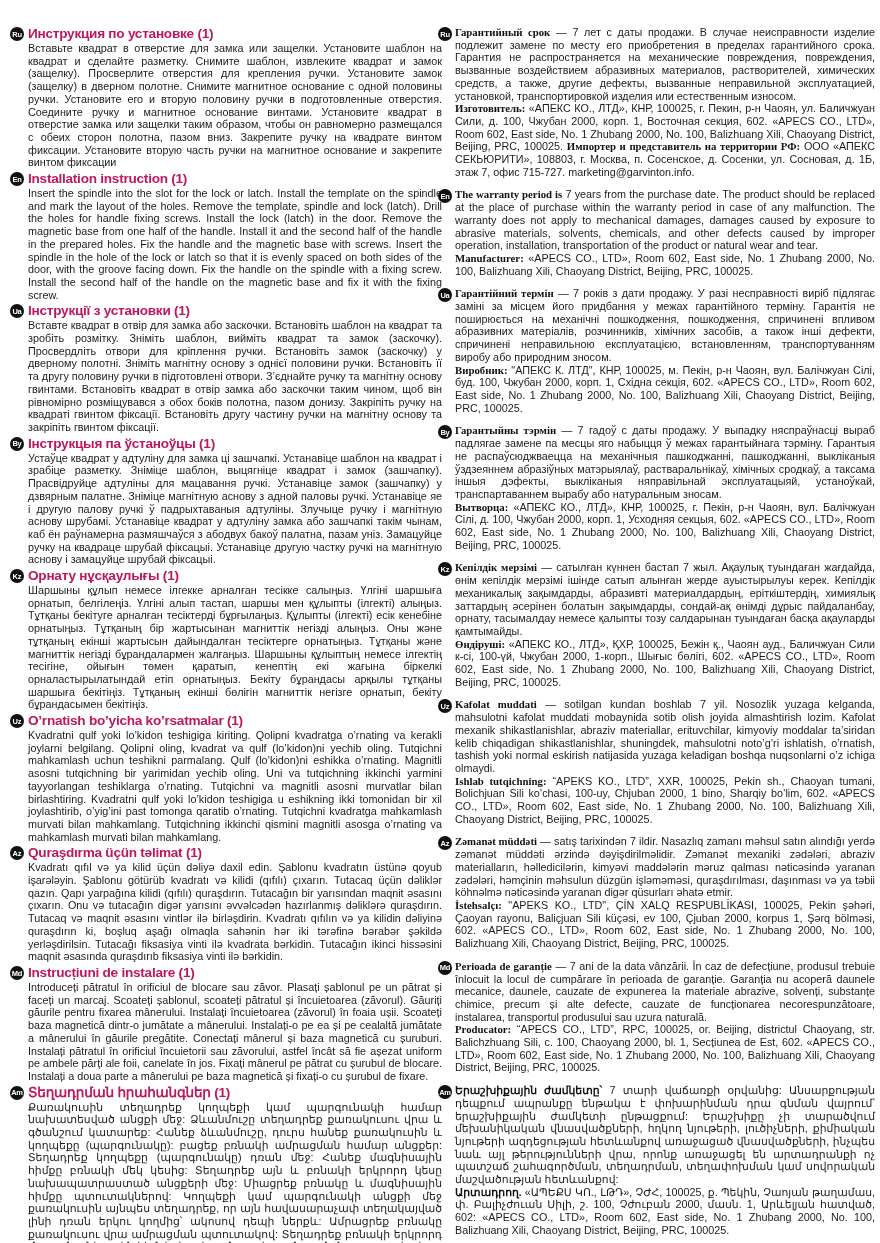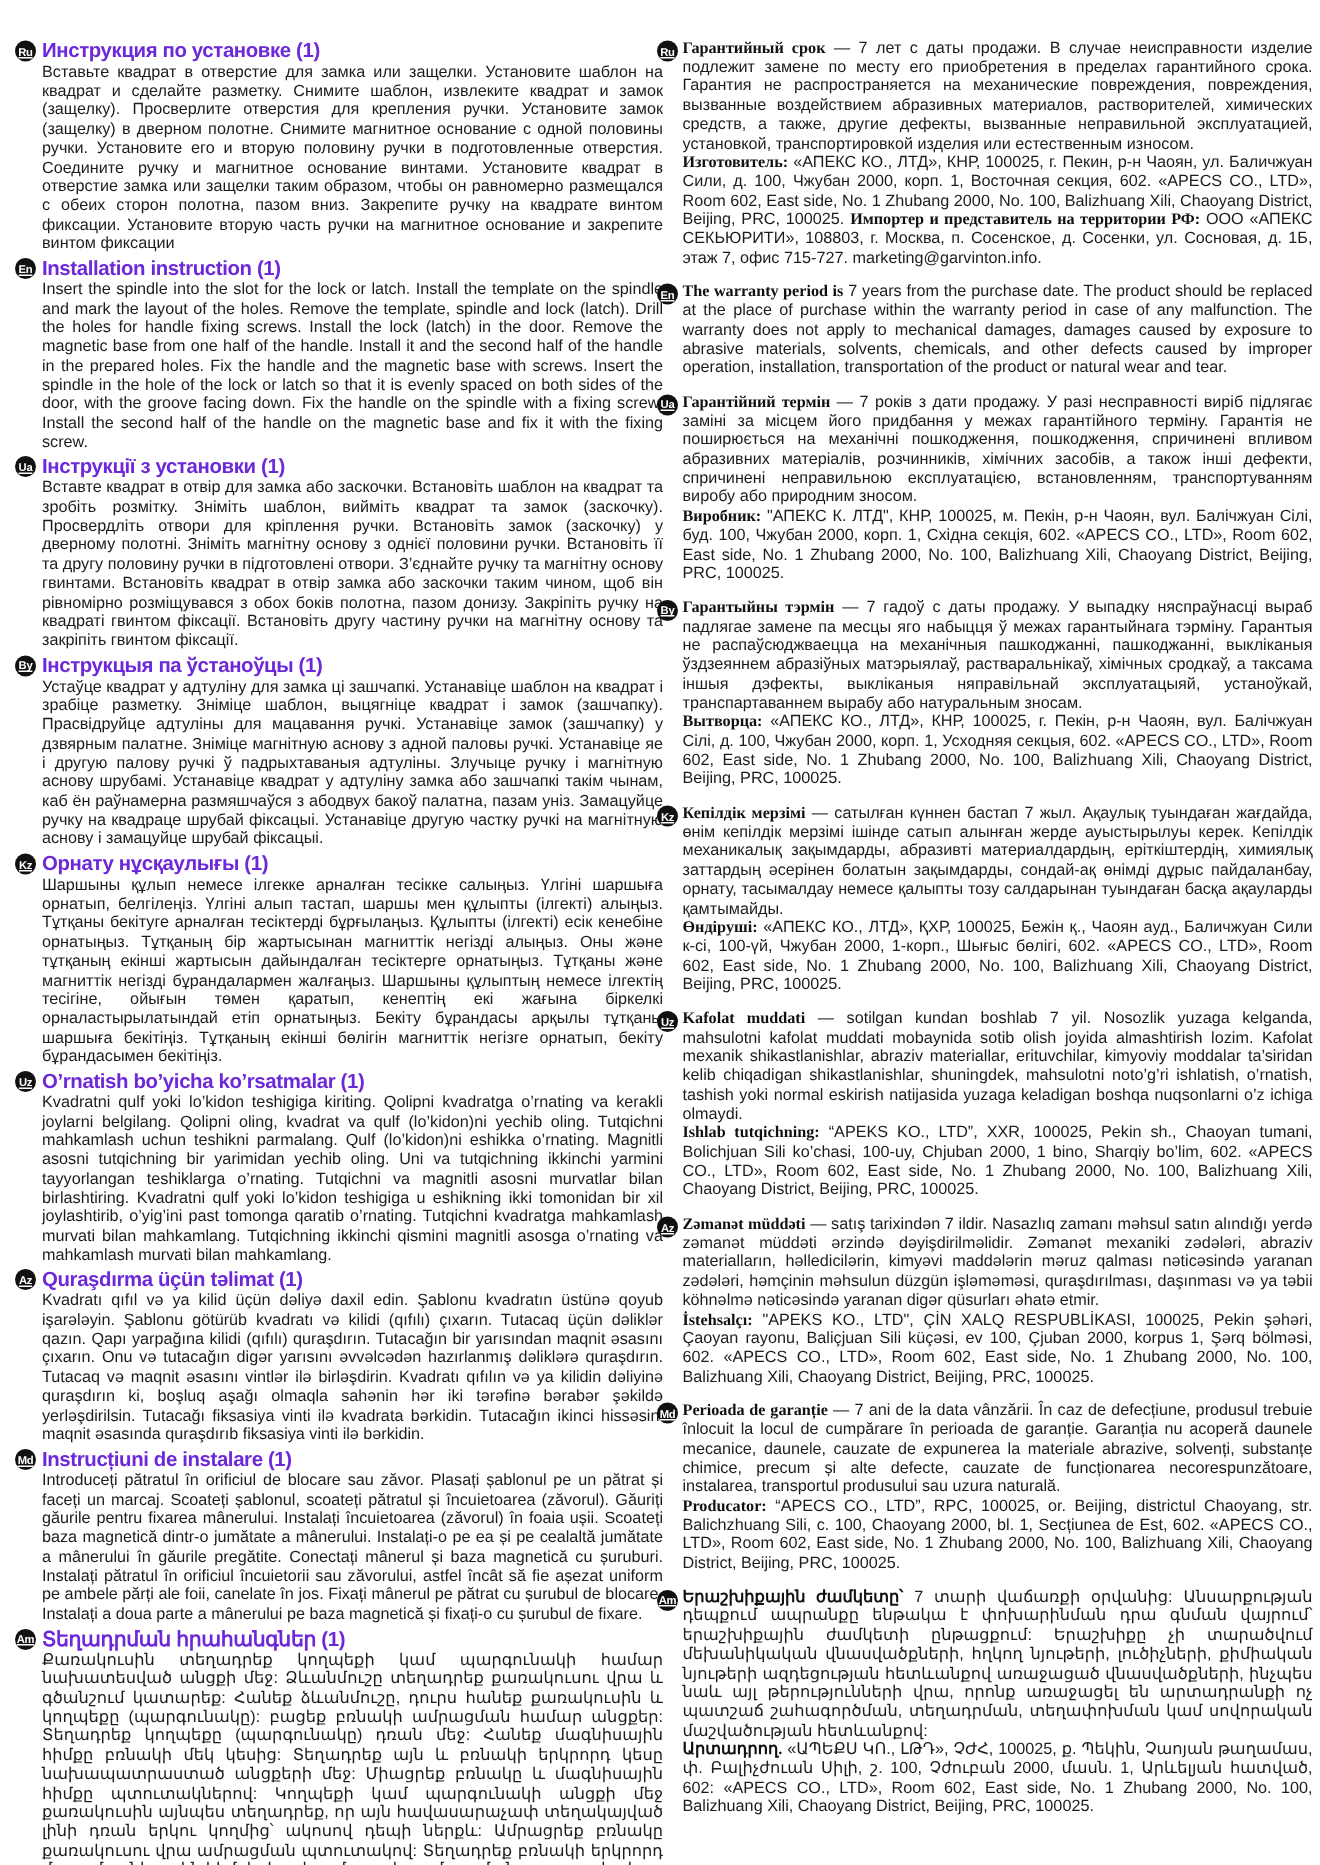--- a/index.html
+++ b/index.html
@@ -6,27 +6,27 @@
   .page{
     width:880px;min-height:1243px;box-sizing:border-box;
     padding:26px 5px 18px 10px;display:flex;
     font-family:"Liberation Sans",sans-serif;color:#1c1c1c;
   }
   .col-left{width:432px;margin-right:13px;flex:none;}
   .col-right{width:420px;flex:none;}
   .badge{
     display:inline-flex;width:14px;height:14px;border-radius:50%;
     background:#111111;color:#ffffff;font-size:7.5px;font-weight:bold;
-    align-items:center;justify-content:center;letter-spacing:-0.2px;flex:none;text-decoration:underline;
+    align-items:center;justify-content:center;letter-spacing:-0.2px;flex:none;
   }
   .l-section{position:relative;padding-left:18px;margin-bottom:2px;}
   .l-section > .badge{position:absolute;left:0;top:1px;}
   .heading{
     font-size:13.6px;font-weight:bold;margin:0 0 1px 0;
-    letter-spacing:-0.25px;color:#6d28d9;line-height:15px;
+    letter-spacing:-0.25px;color:#be185d;line-height:15px;
   }
   .body{
     font-size:10.8px;line-height:12.7px;text-align:justify;
     margin:0;color:#1c1c1c;
   }
   .r-section{position:relative;margin-bottom:10px;}
   .r-section > .badge{position:absolute;left:-17px;top:1px;}
   .lead{font-weight:bold;color:#111111;font-family:Liberation Serif, serif;}
 </style>
 </head>
@@ -96,20 +96,21 @@
 
     <div class="r-section">
       <span class="badge">Ru</span>
       <p class="body"><b class="lead">Гарантийный срок</b><span> — 7 лет с даты продажи. В случае неисправности изделие подлежит замене по месту его приобретения в пределах гарантийного срока. Гарантия не распространяется на механические повреждения, повреждения, вызванные воздействием абразивных материалов, растворителей, химических средств, а также, другие дефекты, вызванные неправильной эксплуатацией, установкой, транспортировкой изделия или естественным износом.</span></p>
       <p class="body"><b class="lead">Изготовитель:</b><span> «АПЕКС КО., ЛТД», КНР, 100025, г. Пекин, р-н Чаоян, ул. Баличжуан Сили, д. 100, Чжубан 2000, корп. 1, Восточная секция, 602. «APECS CO., LTD», Room 602, East side, No. 1 Zhubang 2000, No. 100, Balizhuang Xili, Chaoyang District, Beijing, PRC, 100025. </span><b class="lead">Импортер и представитель на территории РФ:</b><span> ООО «АПЕКС СЕКЬЮРИТИ», 108803, г. Москва, п. Сосенское, д. Сосенки, ул. Сосновая, д. 1Б, этаж 7, офис 715-727. marketing@garvinton.info.</span></p>
     </div>
 
     <div class="r-section">
       <span class="badge">En</span>
       <p class="body"><b class="lead">The warranty period is</b><span> 7 years from the purchase date. The product should be replaced at the place of purchase within the warranty period in case of any malfunction. The warranty does not apply to mechanical damages, damages caused by exposure to abrasive materials, solvents, chemicals, and other defects caused by improper operation, installation, transportation of the product or natural wear and tear.</span></p>
+      <p class="body"><b class="lead">Manufacturer:</b><span> «APECS CO., LTD», Room 602, East side, No. 1 Zhubang 2000, No. 100, Balizhuang Xili, Chaoyang District, Beijing, PRC, 100025.</span></p>
     </div>
 
     <div class="r-section">
       <span class="badge">Ua</span>
       <p class="body"><b class="lead">Гарантійний термін</b><span> — 7 років з дати продажу. У разі несправності виріб підлягає заміні за місцем його придбання у межах гарантійного терміну. Гарантія не поширюється на механічні пошкодження, пошкодження, спричинені впливом абразивних матеріалів, розчинників, хімічних засобів, а також інші дефекти, спричинені неправильною експлуатацією, встановленням, транспортуванням виробу або природним зносом.</span></p>
       <p class="body"><b class="lead">Виробник:</b><span> "АПЕКС К. ЛТД", КНР, 100025, м. Пекін, р-н Чаоян, вул. Балічжуан Сілі, буд. 100, Чжубан 2000, корп. 1, Східна секція, 602. «APECS CO., LTD», Room 602, East side, No. 1 Zhubang 2000, No. 100, Balizhuang Xili, Chaoyang District, Beijing, PRC, 100025.</span></p>
     </div>
 
     <div class="r-section">
       <span class="badge">By</span>

